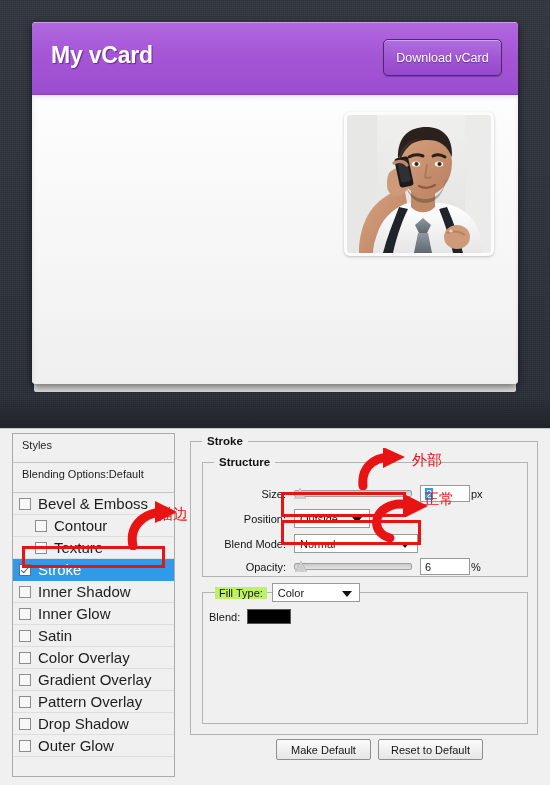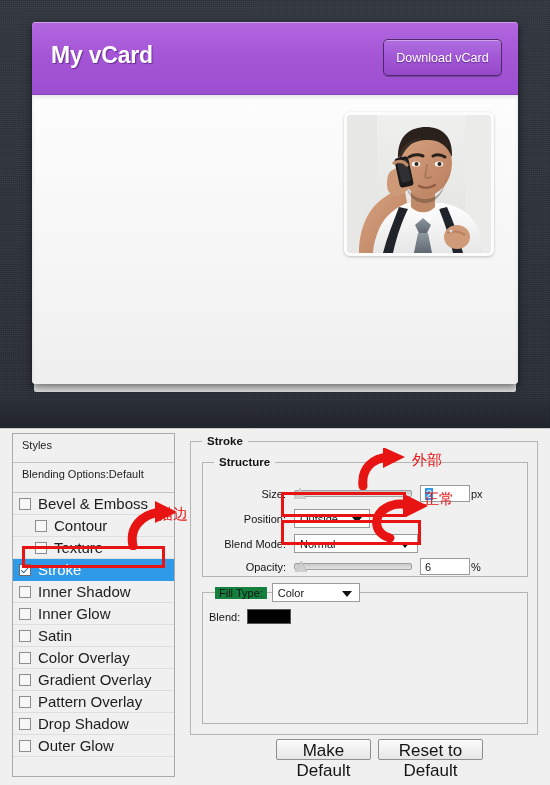--- a/index.html
+++ b/index.html
@@ -250,21 +250,21 @@
     box-sizing: border-box;
     cursor: pointer;
   }
 
   .btm-btn {
     position: absolute;
     height: 21px;
     border: 1px solid #8e8e8e;
     border-radius: 2px;
     background: linear-gradient(180deg,#fbfbfb,#e6e6e6);
-    font-size: 17px;
+    font-size: 11px;
     font-family: "Liberation Sans", sans-serif;
     cursor: pointer;
     color:#141414;
     padding: 1px 8px;
   }
 
   
   .annot-box {
     position: absolute;
     border: 3px solid #e81414;
@@ -469,21 +469,21 @@
           <div class="slider-track" id="op-track" style="width:118px; margin-left:8px;">
             <div class="slider-thumb" id="op-thumb" style="left: calc(5% - 6px);"></div>
           </div>
           <div class="numfield" style="width:50px; margin-left:8px;">6</div>
           <div class="unit">%</div>
         </div>
       </div>
 
       <div class="group" id="grp-fill">
         <div class="row" style="left:12px; top:-10px;">
-          <div class="lbl" style="background:#15803d; padding:0 4px;">Fill Type:</div>
+          <div class="lbl" style="background:#bef264; padding:0 4px;">Fill Type:</div>
           <div class="dropdown" style="width:88px; margin-left:5px;">
             <span>Color</span>
             <span class="caret"></span>
           </div>
         </div>
         <div class="row" style="left:6px; top:16px;">
           <div class="lbl">Blend:</div>
           <div class="swatch" id="color-swatch" style="margin-left: 7px; background: rgb(0, 0, 0);"></div>
         </div>
       </div>

